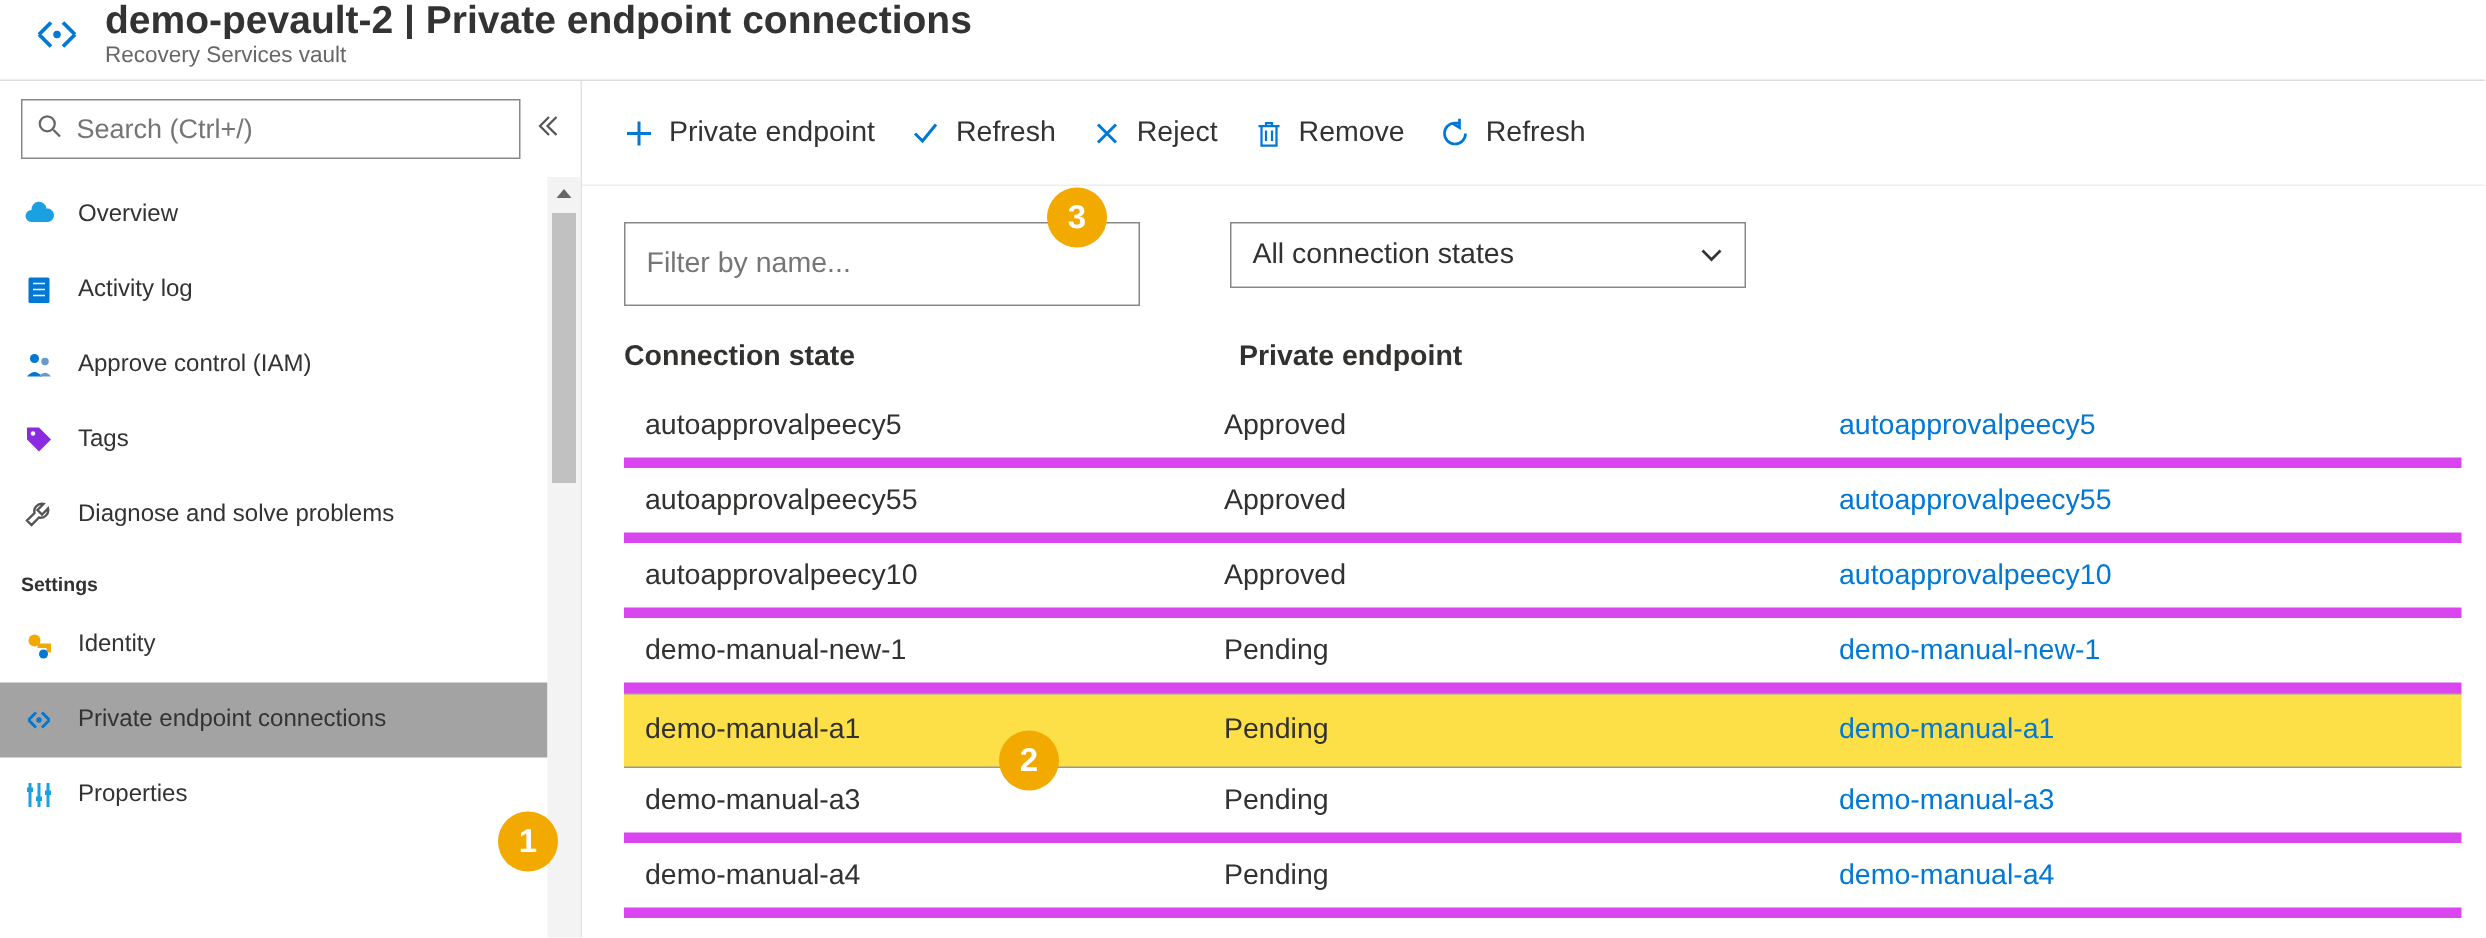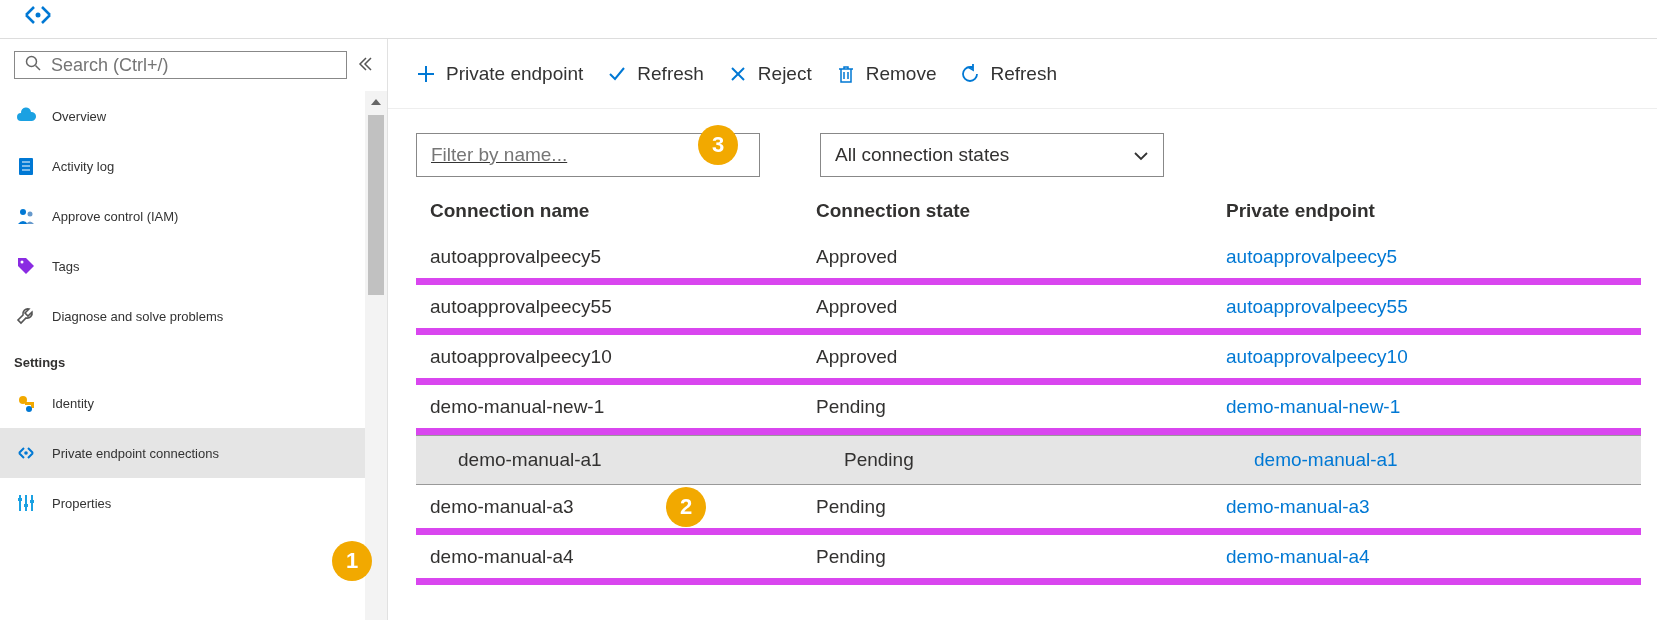--- a/index.html
+++ b/index.html
@@ -8,71 +8,75 @@
   .header { display: flex; align-items: center; padding: 0 18px 8px; border-bottom: 1px solid #ddd; }
   .header-icon { width: 40px; height: 30px; margin-right: 12px; display:flex; align-items:center; justify-content:center; }
   .header-text { display:flex; flex-direction:column; }
   .page-title { font-size: 26px; font-weight: 600; color:#333; line-height:1; overflow:hidden; white-space:nowrap; }
   .page-subtitle { font-size: 15px; color: #666; margin-top: 2px; }
 
   .body { display: flex; height: calc(100% - 44px); }
 
   .sidebar { width: 388px; border-right: 1px solid #e1e1e1; padding: 12px 0 0 0; display:flex; flex-direction:column; position:relative; }
   .search-row { display:flex; align-items:center; padding: 0 14px 12px; gap:10px; }
-  .search-box { flex:1; border:1px solid #888; height:28px; display:flex; align-items:center; padding:0 10px; gap:10px; color:#666; }
+  .search-box { flex:1; border:1px solid #888; height:40px; display:flex; align-items:center; padding:0 10px; gap:10px; color:#666; }
   .search-box input { border:none; outline:none; font-size:18px; width:100%; color:#333; background:transparent; }
   .collapse-icon { color:#555; font-size:20px; }
 
   .nav-list { flex:1; overflow:hidden; padding-right: 22px; position:relative; }
-  .nav-item { display:flex; align-items:center; height:50px; padding:0 14px; gap:14px; cursor:pointer; font-size:13px; color:#333; }
-  .nav-item.active { background:#e5e5e5; }
+  .nav-item { display:flex; align-items:center; height:50px; padding:0 14px; gap:14px; cursor:pointer; font-size:16px; color:#333; }
+  .nav-item.active { background:#a3a3a3; }
   .nav-section { padding: 14px 14px 8px; font-weight:600; font-size:13px; }
   .nav-icon { width:24px; height:24px; display:flex; align-items:center; justify-content:center; flex-shrink:0; }
 
   .scroll-track { position:absolute; right:0; top:0; bottom:0; width:22px; background:#f3f3f3; }
   .scroll-up { position:absolute; top:0; left:0; right:0; height:22px; display:flex; align-items:center; justify-content:center; color:#666; font-size:12px; }
   .scroll-thumb { position:absolute; top:24px; left:3px; right:3px; height:180px; background:#c1c1c1; }
 
   .main { flex:1; display:flex; flex-direction:column; overflow:hidden; }
   .toolbar { display:flex; align-items:center; height:70px; padding:0 28px; gap:24px; border-bottom:1px solid #eee; }
   .tool-btn { display:flex; align-items:center; gap:10px; font-size:19px; color:#333; cursor:pointer; }
   .tool-icon { color:#0078d4; display:flex; }
 
   .filters { display:flex; gap:24px; padding: 24px 28px 10px; }
-  .filter-input { width: 344px; height:44px; border:1px solid #888; padding:0 14px; font-size:19px; color:#333; background:transparent; outline:none;text-decoration:underline; }
+  .filter-input { width: 344px; height:56px; border:1px solid #888; padding:0 14px; font-size:19px; color:#333; background:transparent; outline:none; }
   .filter-input::placeholder { color:#767676; }
   .filter-select { width: 344px; height:44px; border:1px solid #888; padding:0 14px; font-size:19px; display:flex; align-items:center; justify-content:space-between; cursor:pointer;margin-left:36px; }
 
   .table { padding: 0 16px 0 28px; }
   .thead, .trow { display:flex; align-items:center; height:50px; border-bottom:7px solid #d946ef; font-size:19px; }
   .thead { font-weight:600; border-bottom:none; height:48px; }
   .col-name { width: 400px; padding-left: 14px; }
   .col-state { width: 410px; }
   .col-endpoint { flex:1; }
   .trow .col-endpoint { color:#0078d4; }
-  .trow.selected { background:#e5e5e5; border-top:1px solid #999; border-bottom:1px solid #999;padding-left:28px; }
+  .trow.selected { background:#fde047; border-top:1px solid #999; border-bottom:1px solid #999; }
 
   .callout { position:absolute; width:40px; height:40px; border-radius:50%; background:#f2a900; color:#fff; font-size:22px; font-weight:600; display:flex; align-items:center; justify-content:center; z-index:10; }
   #c1 { left: 332px; top: 541px; }
   #c2 { left: 666px; top: 487px; }
   #c3 { left: 698px; top: 125px; }
 
   a.link { color:#0078d4; text-decoration:none; cursor:pointer; }
 </style>
 </head>
 <body>
 
 <div class="header">
   <span class="header-icon">
     <svg width="36" height="24" viewBox="0 0 36 24">
         <path d="M6 12 L14 4 M6 12 L14 20" stroke="#0078d4" stroke-width="2.5" fill="none"></path>
         <circle cx="18" cy="12" r="2.5" fill="#0078d4"></circle>
         <path d="M30 12 L22 4 M30 12 L22 20" stroke="#0078d4" stroke-width="2.5" fill="none"></path>
       </svg>
   </span>
+  <div class="header-text">
+    <div class="page-title">demo-pevault-2 | Private endpoint connections</div>
+    <div class="page-subtitle">Recovery Services vault</div>
+  </div>
 </div>
 
 <div class="body">
   <div class="sidebar">
     <div class="search-row">
       <div class="search-box">
         <span>
           <svg width="16" height="16" viewBox="0 0 16 16">
               <circle cx="6.5" cy="6.5" r="5" stroke="#666" stroke-width="1.5" fill="none"></circle>
               <line x1="10.5" y1="10.5" x2="15" y2="15" stroke="#666" stroke-width="1.5"></line>
@@ -232,21 +236,20 @@
       <div class="filter-select">
         <span>All connection states</span>
         <span><svg width="16" height="10">
               <path d="M2 2 L8 8 L14 2" stroke="#333" stroke-width="1.8" fill="none"></path>
             </svg></span>
       </div>
     </div>
 
     <div class="table">
       <div class="thead">
-        <div class="col-name">Connection name</div>
         <div class="col-state">Connection state</div>
         <div class="col-endpoint">Private endpoint</div>
       </div>
       <div id="tbody">
           <div class="trow">
             <div class="col-name">autoapprovalpeecy5</div>
             <div class="col-state">Approved</div>
             <div class="col-endpoint"><a class="link">autoapprovalpeecy5</a></div>
           </div>
           <div class="trow">

